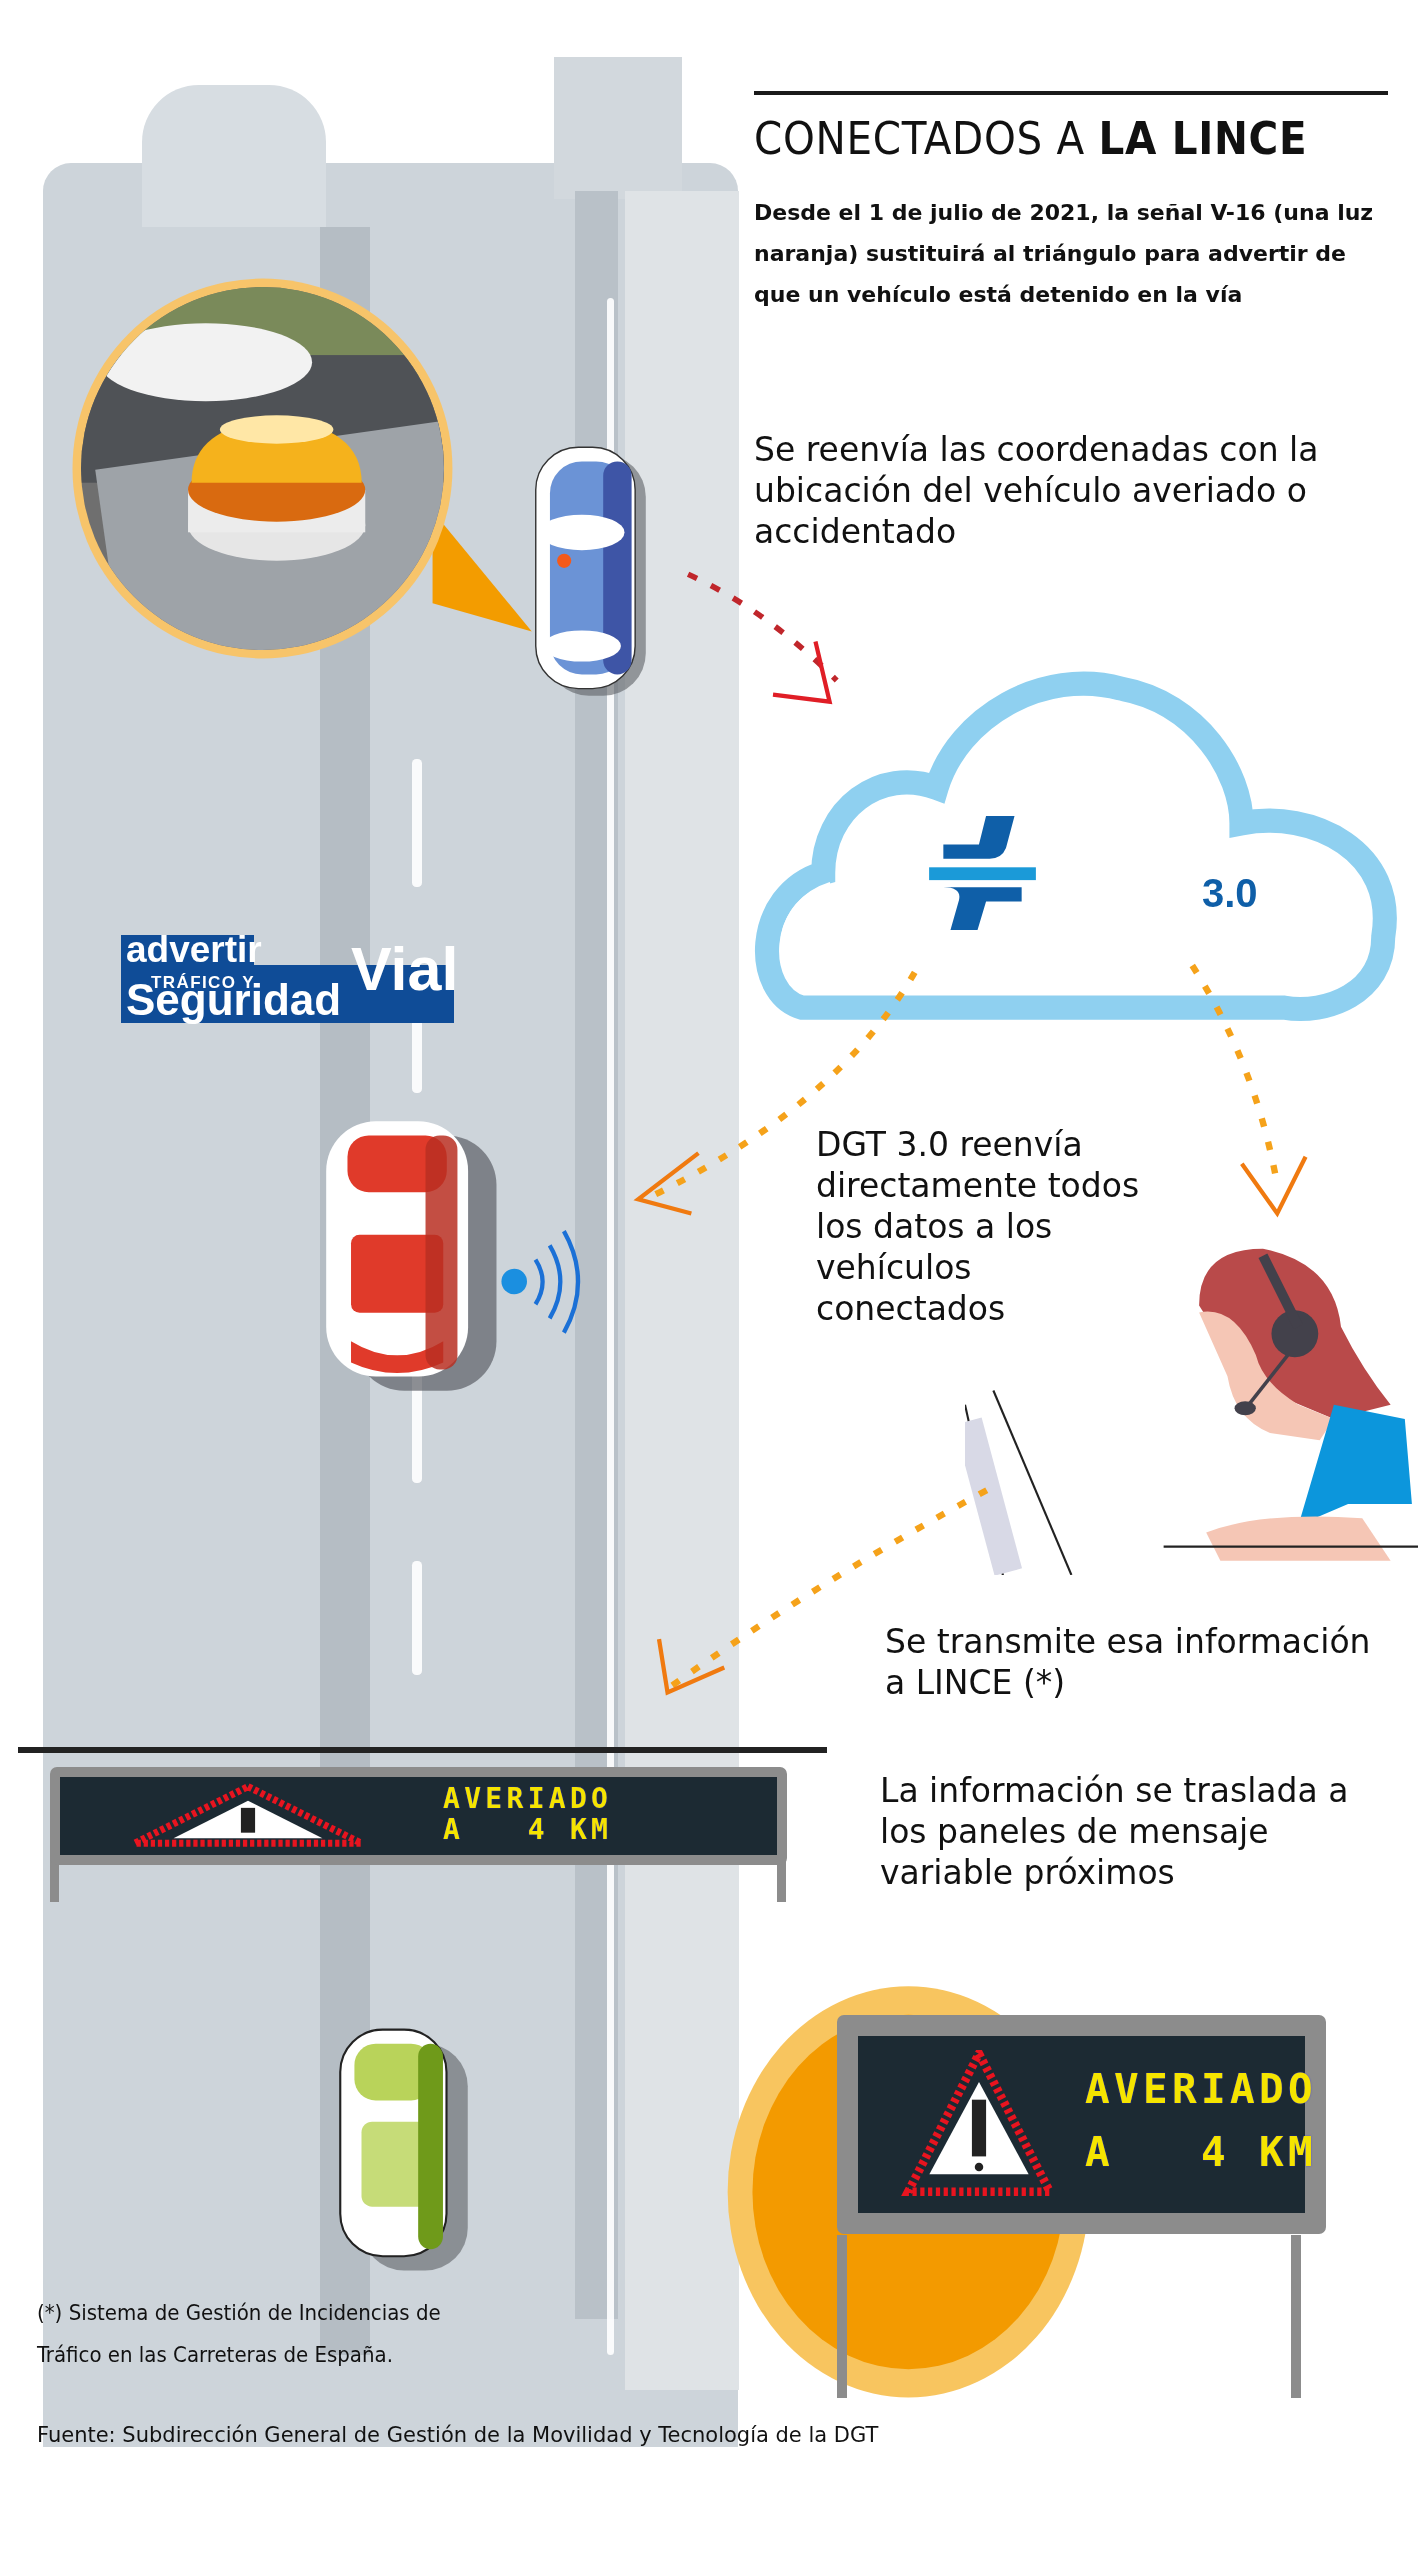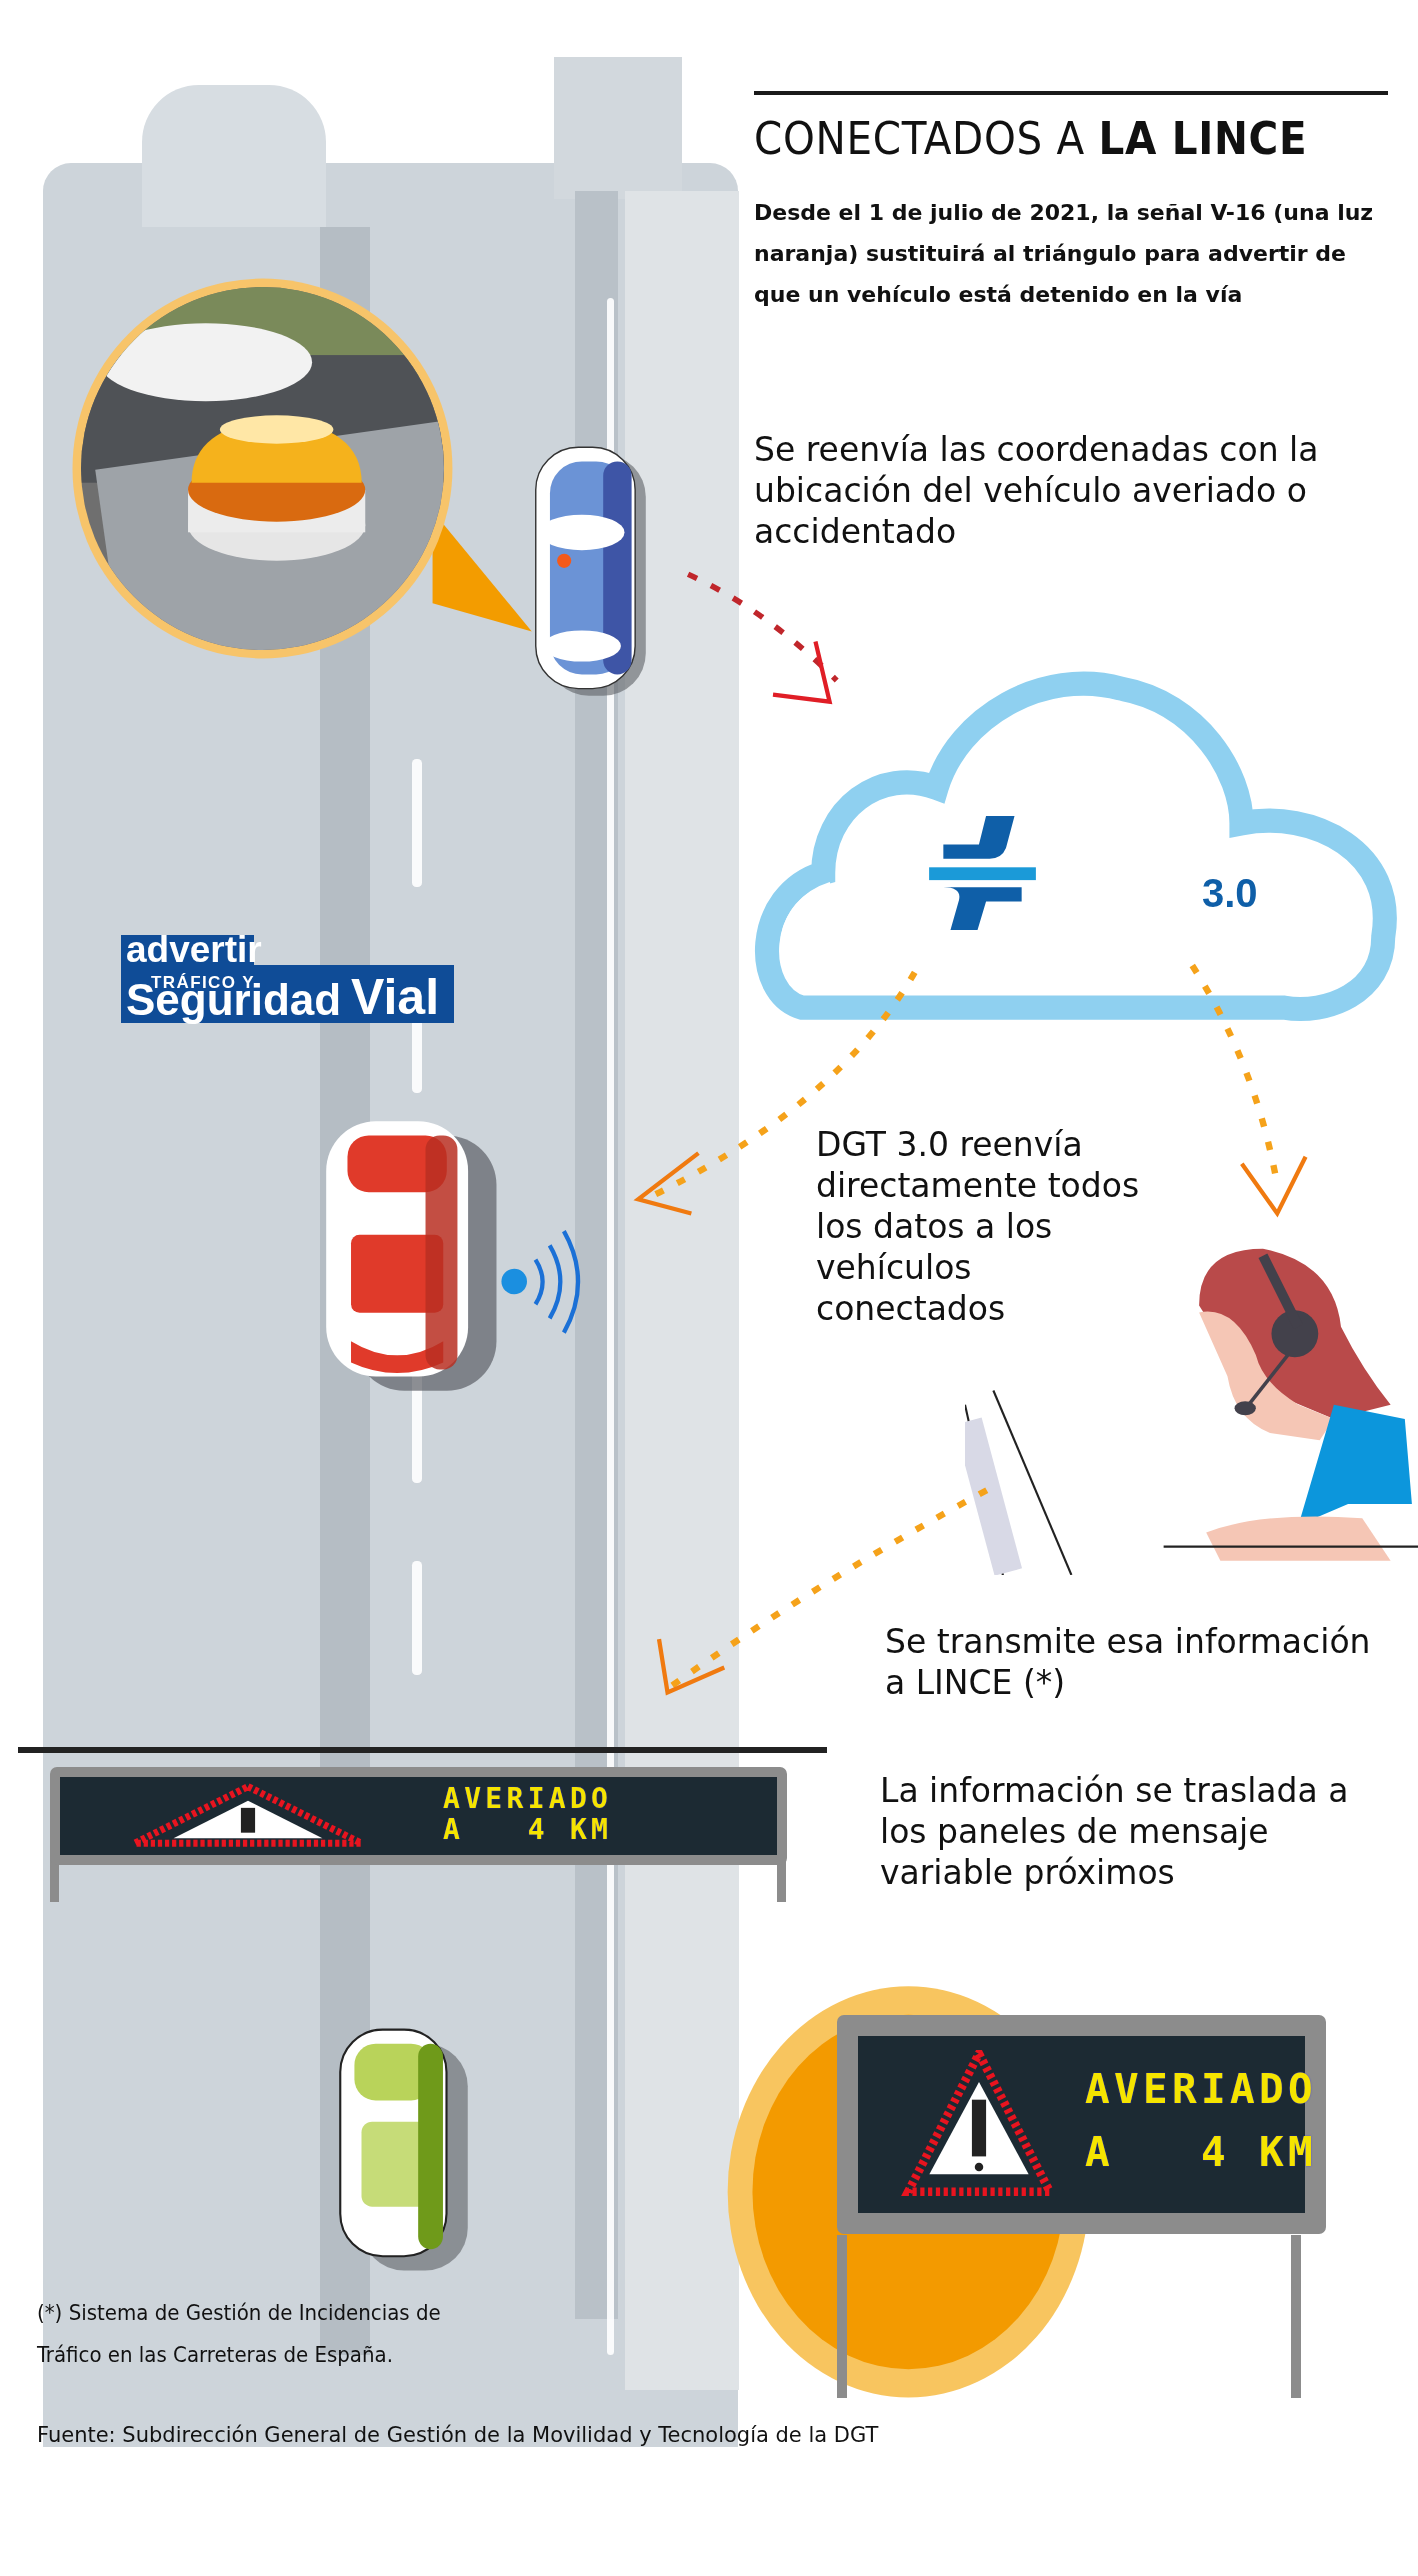--- a/index.html
+++ b/index.html
@@ -107,21 +107,21 @@
     <path d="M30 100 L140 100 L140 120 L90 120 L78 160 L40 160 L52 118 Q56 100 30 100 Z" fill="#0f5fa8"></path>
   </svg>
   <span class="abs" style="left:280px;top:55px;font-size:40px;font-weight:700;color:#0f5fa8;font-family:'Liberation Sans',sans-serif;">3.0</span>
 </div>
 
 <div class="logo-rev"></div>
 <div class="logo-box"></div>
 <span class="logo-text" style="left:126px;top:931px;font-size:37px;line-height:37px;font-stretch:condensed;">advertir</span>
 <span class="logo-text" style="left:151px;top:973px;font-size:17px;letter-spacing:1.4px;">TRÁFICO Y</span>
 <span class="logo-text" style="left:126px;top:978px;font-size:44px;line-height:44px;">Seguridad</span>
-<span class="logo-text" style="left:351px;top:972px;font-size:50px;line-height:50px;">Vial</span>
+<span class="logo-text" style="left:351px;top:944px;font-size:61px;line-height:50px;">Vial</span>
 
 <svg class="abs" style="left:624px;top:965px;" width="312" height="270" viewBox="0 0 440 380">
   <path d="M410 10 Q300 200 30 330" stroke="#f5a21a" stroke-width="9" stroke-dasharray="12 22" fill="none"></path>
   <path d="M105 265 L20 330 L95 350" stroke="#f07a10" stroke-width="6" fill="none"></path>
 </svg>
 <svg class="abs" style="left:1171px;top:958px;" width="170" height="270" viewBox="0 0 240 380">
   <path d="M30 10 Q120 150 150 320" stroke="#f5a21a" stroke-width="9" stroke-dasharray="12 22" fill="none"></path>
   <path d="M100 290 L150 360 L190 280" stroke="#f07a10" stroke-width="6" fill="none"></path>
 </svg>
 

